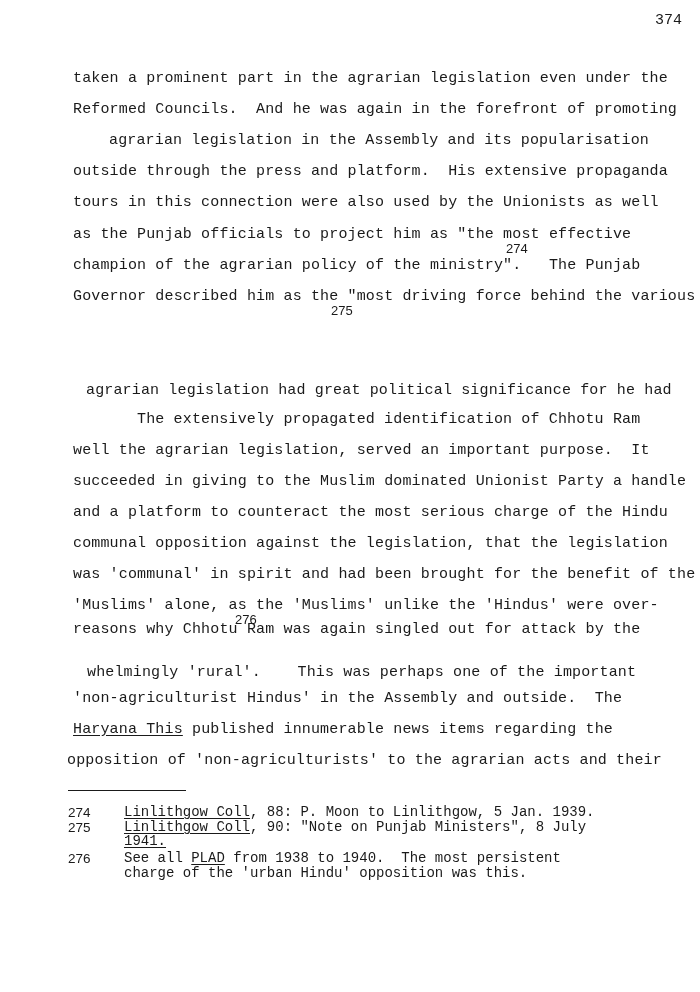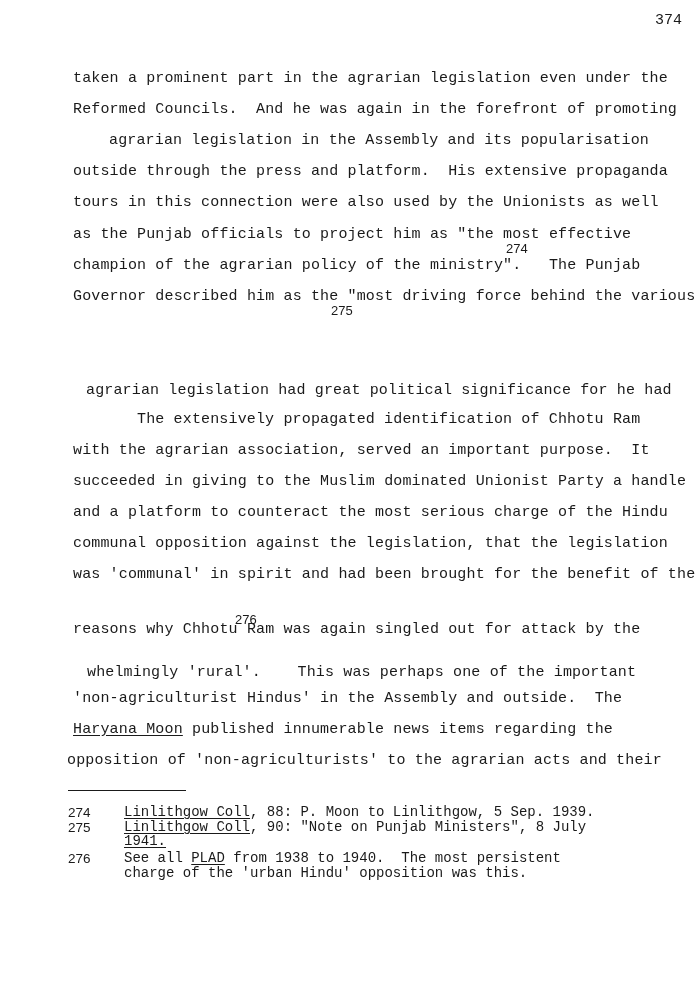--- a/index.html
+++ b/index.html
@@ -75,36 +75,37 @@
   <div class="line" style="left:73px; top:163px;">outside through the press and platform.  His extensive propaganda</div>
   <div class="line" style="left:73px; top:226px;">as the Punjab officials to project him as "the most effective</div>
   <div class="line" style="left:73px; top:194px;">tours in this connection were also used by the Unionists as well</div>
   <div class="sup" style="left:506px; top:242px;">274</div>
   <div class="line" style="left:73px; top:257px;">champion of the agrarian policy of the ministry".   The Punjab</div>
   <div class="line" style="left:73px; top:288px;">Governor described him as the "most driving force behind the various</div>
   <div class="sup" style="left:331px; top:304px;">275</div>
   <div class="line" style="left:86px; top:350px;margin-top:32px;">agrarian legislation had great political significance for he had</div>
 
   <div class="line" style="left:137px; top:411px;">The extensively propagated identification of Chhotu Ram</div>
-  <div class="line" style="left:73px; top:442px;">with the agrarian association, served an important purpose.  It</div>
+  <div class="line" style="left:73px; top:442px;">well the agrarian legislation, served an important purpose.  It</div>
   <div class="line" style="left:73px; top:473px;">succeeded in giving to the Muslim dominated Unionist Party a handle</div>
   <div class="line" style="left:73px; top:535px;">communal opposition against the legislation, that the legislation</div>
   <div class="line" style="left:73px; top:504px;">and a platform to counteract the most serious charge of the Hindu</div>
   <div class="line" style="left:73px; top:566px;">was 'communal' in spirit and had been brought for the benefit of the</div>
+  <div class="line" style="left:73px; top:597px;">'Muslims' alone, as the 'Muslims' unlike the 'Hindus' were over-</div>
   <div class="sup" style="left:235px; top:613px;">276</div>
   <div class="line" style="left:87px; top:628px;margin-top:36px;">whelmingly 'rural'.    This was perhaps one of the important</div>
   <div class="line" style="left:73px; top:621px;">reasons why Chhotu Ram was again singled out for attack by the</div>
   <div class="line" style="left:73px; top:690px;">'non-agriculturist Hindus' in the Assembly and outside.  The</div>
-  <div class="line" style="left:73px; top:721px;"><span class="u">Haryana Moon</span> <span>published innumerable news items regarding the</span></div>
+  <div class="line" style="left:73px; top:721px;"><span class="u">Haryana This</span> <span>published innumerable news items regarding the</span></div>
   <div class="line" style="left:67px; top:752px;">opposition of 'non-agriculturists' to the agrarian acts and their</div>
 
   <div class="rule"></div>
 
   <div class="fn-num" style="left:68px; top:805px;">274</div>
-  <div class="fn" style="left:124px; top:805px;"><span class="u">Linlithgow Coll</span><span>, 88: P. Moon to Linlithgow, 5 Sep. 1939.</span></div>
+  <div class="fn" style="left:124px; top:805px;"><span class="u">Linlithgow Coll</span><span>, 88: P. Moon to Linlithgow, 5 Jan. 1939.</span></div>
 
   <div class="fn-num" style="left:68px; top:820px;">275</div>
   <div class="fn" style="left:124px; top:820px;"><span class="u">Linlithgow Coll</span><span>, 90: "Note on Punjab Ministers", 8 July</span></div>
   <div class="fn" style="left:124px; top:834px;text-align:right;"><span class="u">1941.</span></div>
 
   <div class="fn-num" style="left:68px; top:851px;">276</div>
   <div class="fn" style="left:124px; top:851px;"><span>See all </span><span class="u">PLAD</span><span> from 1938 to 1940.  The most persistent</span></div>
   <div class="fn" style="left:124px; top:866px;">charge of the 'urban Hindu' opposition was this.</div>
 
 </div>

